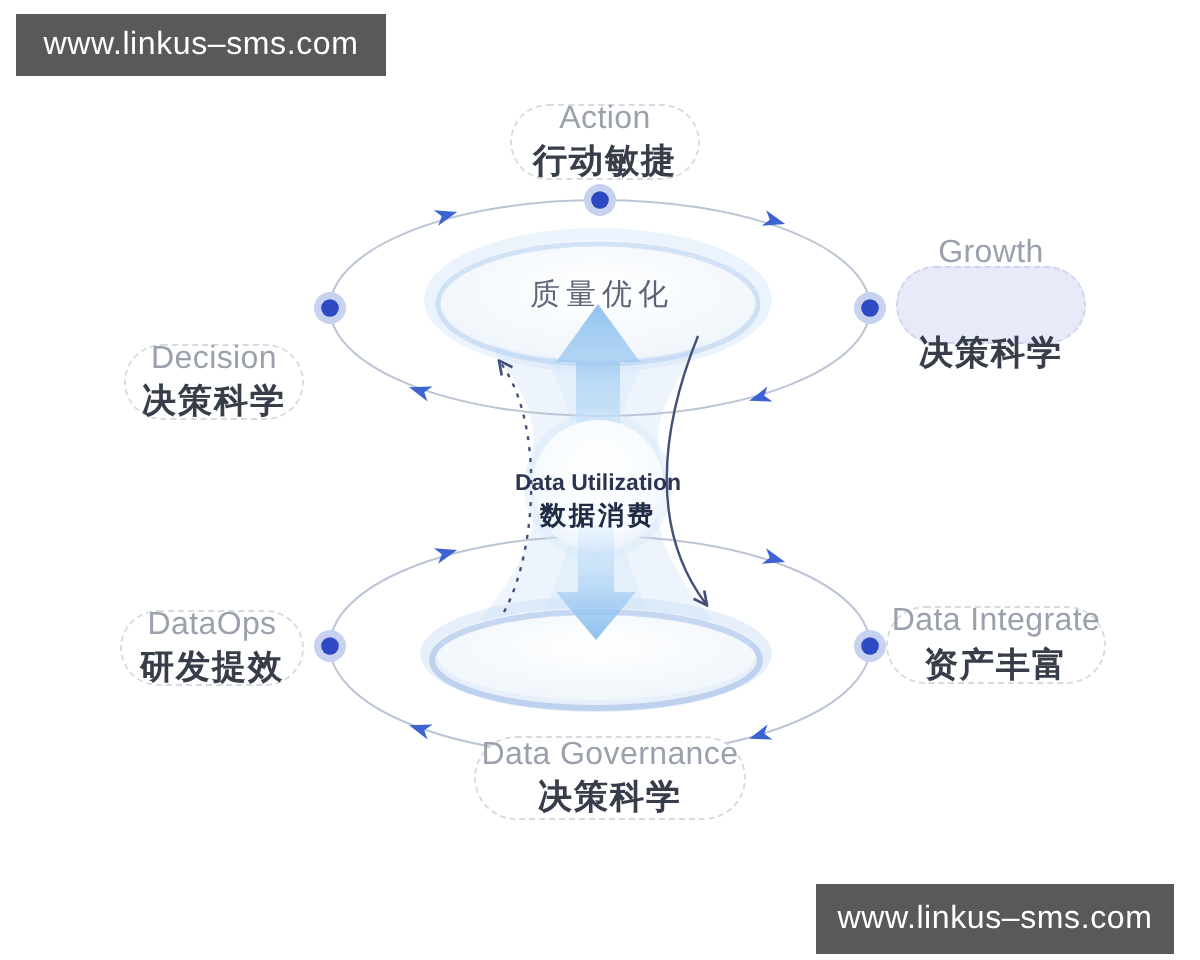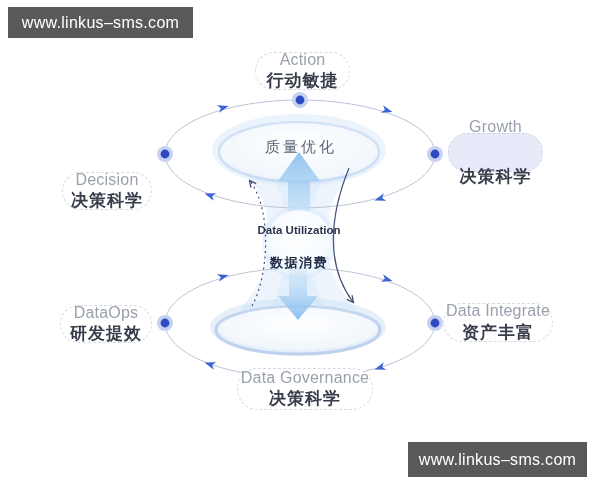--- a/index.html
+++ b/index.html
@@ -33,22 +33,22 @@
   .p-dataops{left:60px;top:305px;width:92px;height:38px;}
   .p-integrate{left:443px;top:303px;width:110px;height:39px;}
   .p-governance{left:237px;top:368px;width:136px;height:42px;}
 
   
   .oval-label{position:absolute;width:160px;text-align:center;font-size:15px;
     color:var(--oval-label,#5b6576);letter-spacing:3px;}
   .lbl-top{left:221px;top:138px;}
   .lbl-bottom{left:220px;top:322px;}
   .center-label{position:absolute;left:238px;top:223px;width:122px;text-align:center;line-height:1.25;}
-  .center-label .en{font-size:11.5px;font-weight:600;color:var(--center-en,#2b3550);}
-  .center-label .zh{font-size:13px;font-weight:700;color:var(--center-zh,#202b46);letter-spacing:1.5px;margin-top:18px;}
+  .center-label .en{font-size:11.5px;font-weight:600;color:var(--center-en,#2b3550);margin-top:12px;}
+  .center-label .zh{font-size:13px;font-weight:700;color:var(--center-zh,#202b46);letter-spacing:1.5px;margin-top:1px;}
 
   
   .orbit{fill:none;stroke:var(--ellipse-stroke,#bcc5d6);stroke-width:1;}
   .node-halo{fill:var(--node-halo,#c7d1f0);}
   .node-core{fill:var(--node-core,#2d49c4);}
   .chev{fill:var(--chevron-blue,#3c63d2);}
   .curve{fill:none;stroke:var(--curve-dark,#45507a);stroke-width:1.2;}
   .curve.dashed{stroke-dasharray:2 3.5;}
   .mk{fill:none;stroke:var(--curve-dark,#45507a);stroke-width:1.6;}
 </style>

